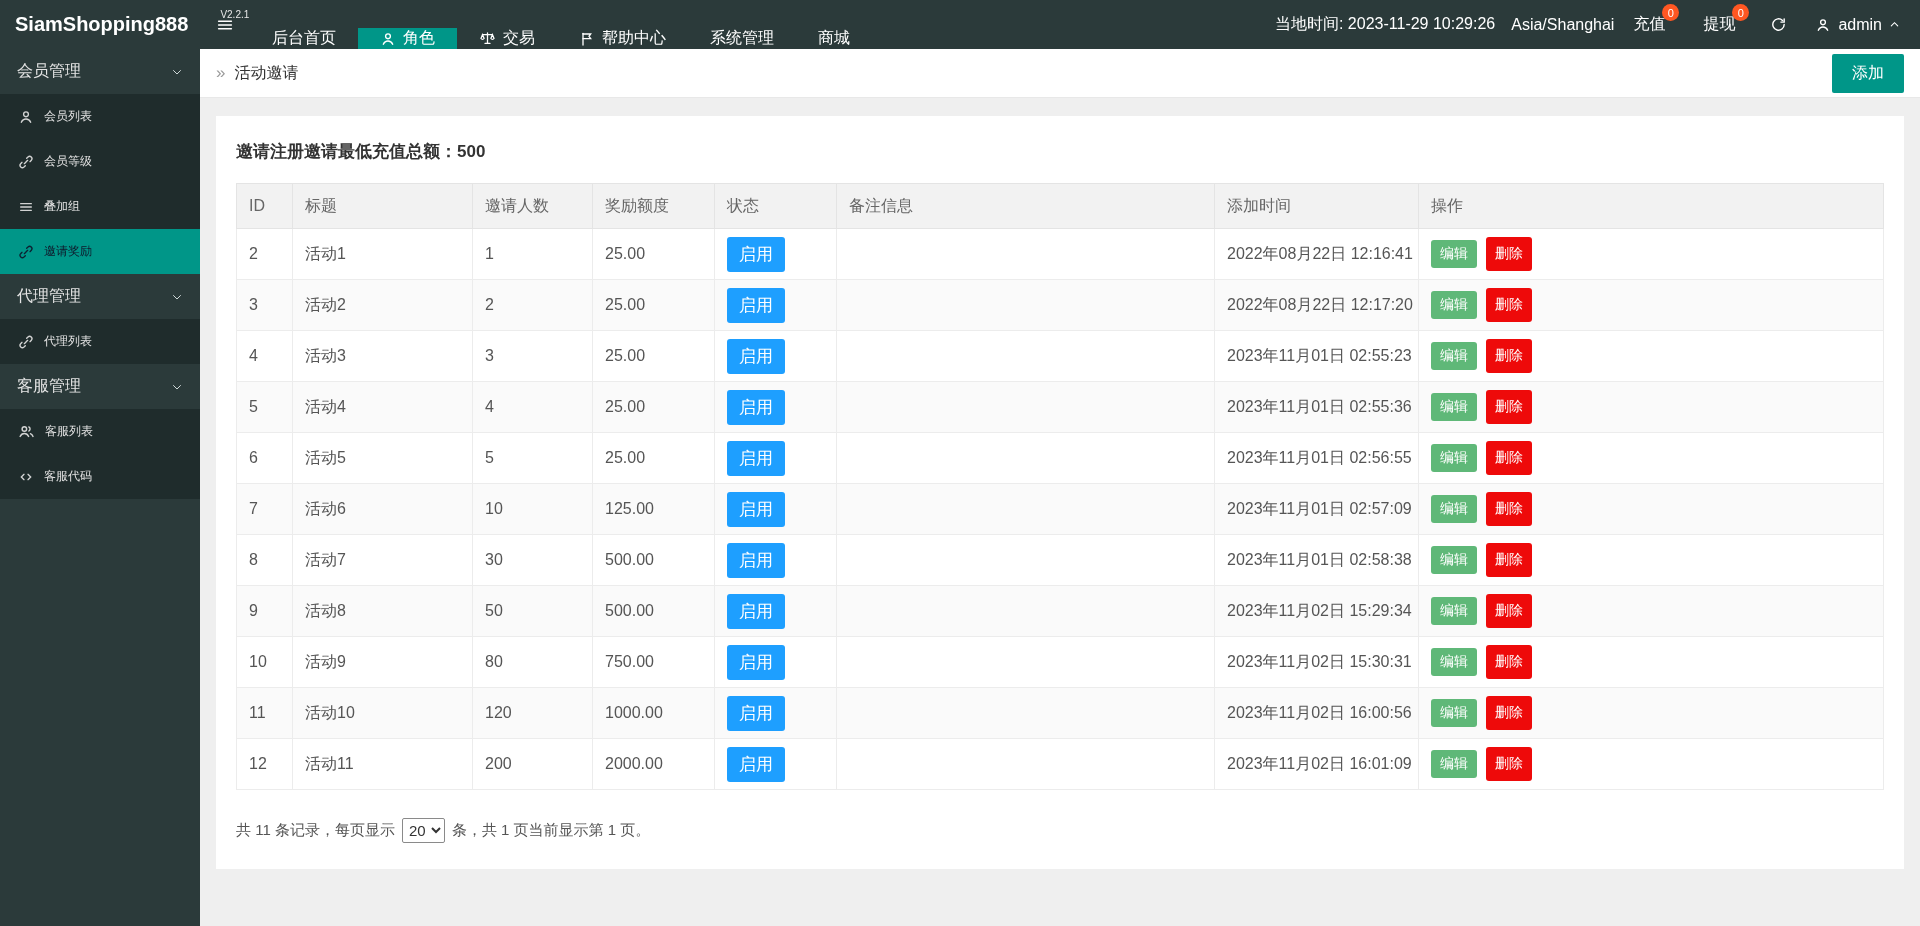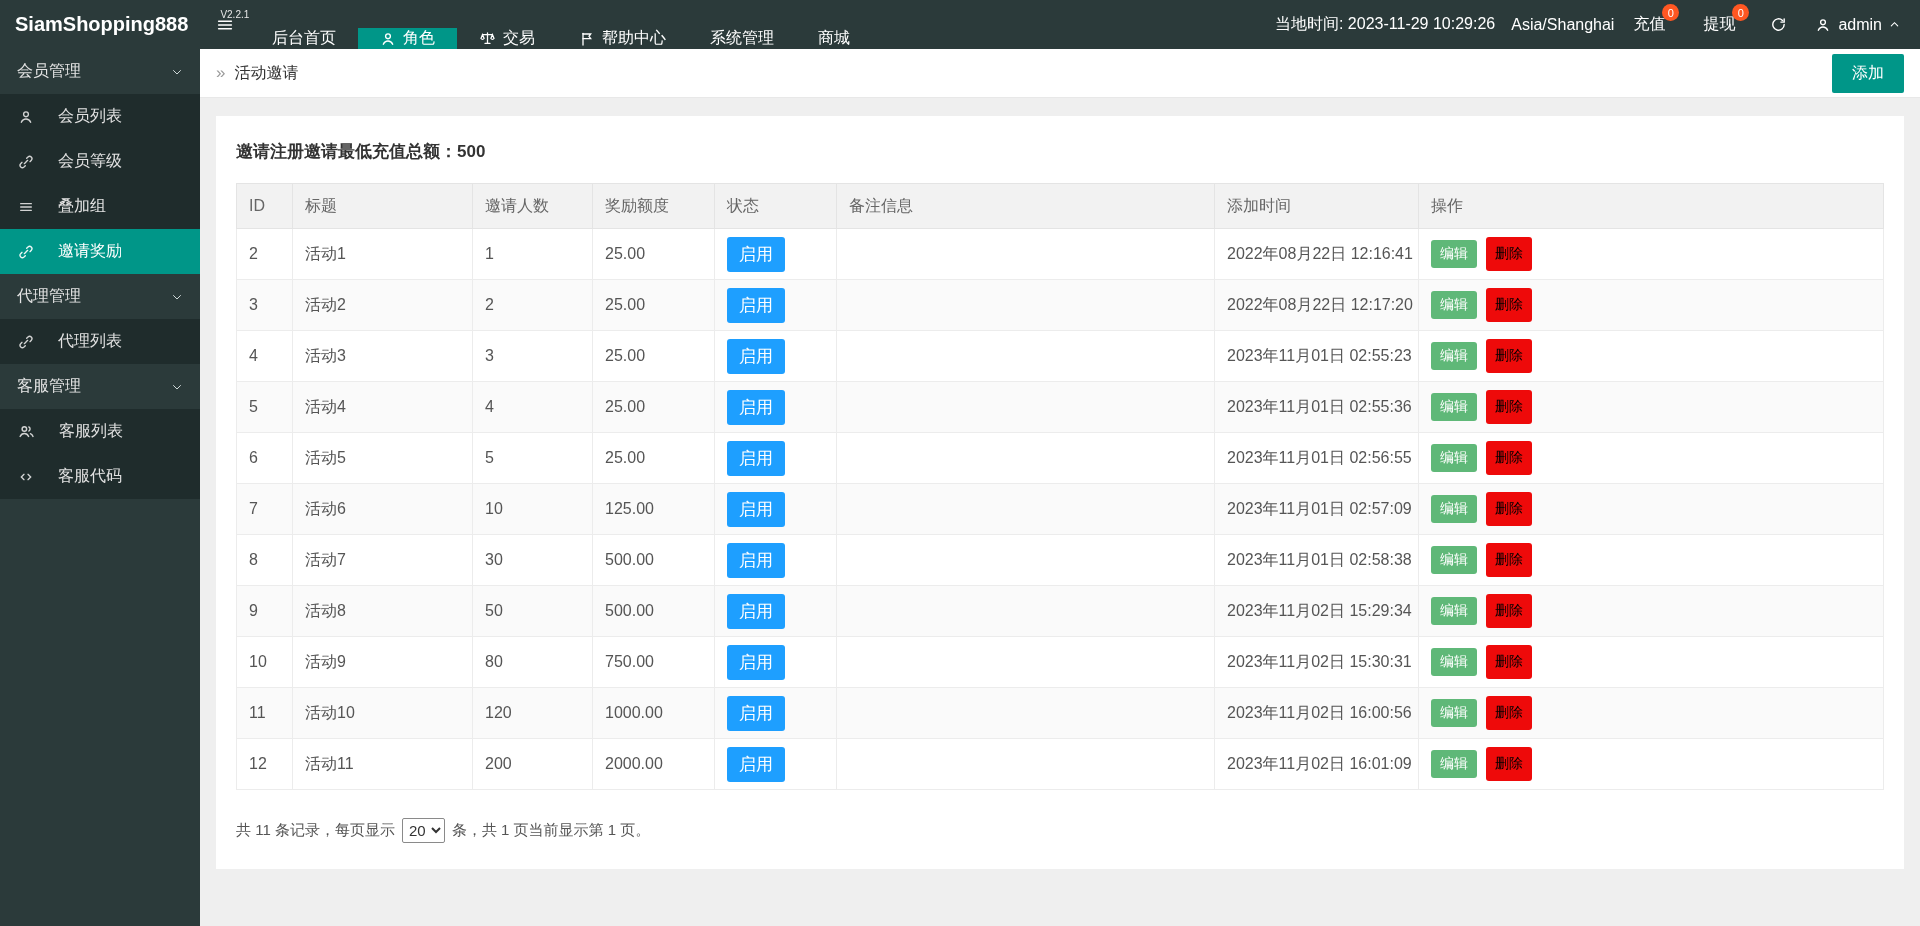--- a/index.html
+++ b/index.html
@@ -25,43 +25,43 @@
   .refresh-link { display: flex; align-items: center; padding: 0 16px; cursor: pointer; }
   .admin-link { display: flex; align-items: center; gap: 7px; padding: 0 20px 0 12px; font-size: 16px; cursor: pointer; }
 
   
   .layout { flex: 1; display: flex; min-height: 0; }
 
   
   .sidebar { width: 200px; background: #2b3a3a; flex-shrink: 0; }
   .group-title { height: 45px; display: flex; align-items: center; justify-content: space-between; padding: 0 17px; color: #e5e5e5; font-size: 16px; cursor: pointer; }
   .group-items { background: #1f2c2c; }
-  .side-item { height: 45px; display: flex; align-items: center; gap: 24px; padding: 0 18px; color: #e2e2e2; font-size: 16px; cursor: pointer; }
+  .side-item { height: 45px; display: flex; align-items: center; gap: 10px; padding: 0 18px; color: #e2e2e2; font-size: 12px; cursor: pointer; }
   .side-item svg { flex-shrink: 0; opacity: .92; }
-  .side-item.active { background: #009688; color: #ffffff; font-family: Liberation Mono, monospace; }
+  .side-item.active { background: #009688; color: #0f172a; font-family: Liberation Mono, monospace; }
 
   
   .main { flex: 1; display: flex; flex-direction: column; min-width: 0; background: #efefef; }
   .crumb-bar { height: 49px; background: #fff; display: flex; align-items: center; padding: 0 16px; flex-shrink: 0; border-bottom: 1px solid #e8e8e8; }
   .crumb-icon { color: #9a9a9a; font-size: 17px; margin-right: 9px; }
   .crumb-text { font-size: 16px; color: #333; }
   .add-btn { margin-left: auto; background: #009688; border: none; color: #fff; font-size: 16px; padding: 9px 20px; border-radius: 2px; cursor: pointer; font-family: inherit; }
 
   .card { background: #fff; margin: 18px 16px 0; padding: 22px 20px 26px; }
   .card-title { font-size: 17px; font-weight: bold; color: #333; margin: 2px 0 20px; }
 
   table { width: 100%; border-collapse: collapse; table-layout: fixed; }
   thead th { background: #f2f2f2; font-weight: normal; text-align: left; color: #666; font-size: 16px; height: 45px; padding: 0 12px; border: 1px solid #e4e4e4; }
   tbody td { height: 51px; padding: 0 12px; font-size: 16px; color: #555; border: 1px solid #ececec; overflow: hidden; white-space: nowrap; }
   tbody tr { background: #fff; }
   tbody tr:nth-child(even) { background: #fafafa; }
 
   .status-btn { display: inline-block; background: #1e9fff; color: #fff; font-size: 17px; padding: 6px 12px; border-radius: 3px; cursor: pointer; }
   .btn-edit { display: inline-block; background: #5fb878; color: #fff; font-size: 14px; padding: 5px 9px; border-radius: 3px; margin-right: 9px; cursor: pointer; }
-  .btn-delete { display: inline-block; background: #ee0a0a; color: #000000; font-size: 14px; padding: 8px 9px; border-radius: 3px; cursor: pointer; }
+  .btn-delete { display: inline-block; background: #ee0a0a; color: #ffffff; font-size: 14px; padding: 8px 9px; border-radius: 3px; cursor: pointer; }
 
   .pagination { margin-top: 28px; font-size: 15px; color: #555; display: flex; align-items: center; gap: 7px; }
   .page-size { font-size: 15px; padding: 2px 2px; border: 1px solid #8a8a8a; border-radius: 2px; background: #fff; font-family: inherit; color: #333; }
 </style>
 </head>
 <body>
 
 <div class="app">
 
   <header class="topbar">

